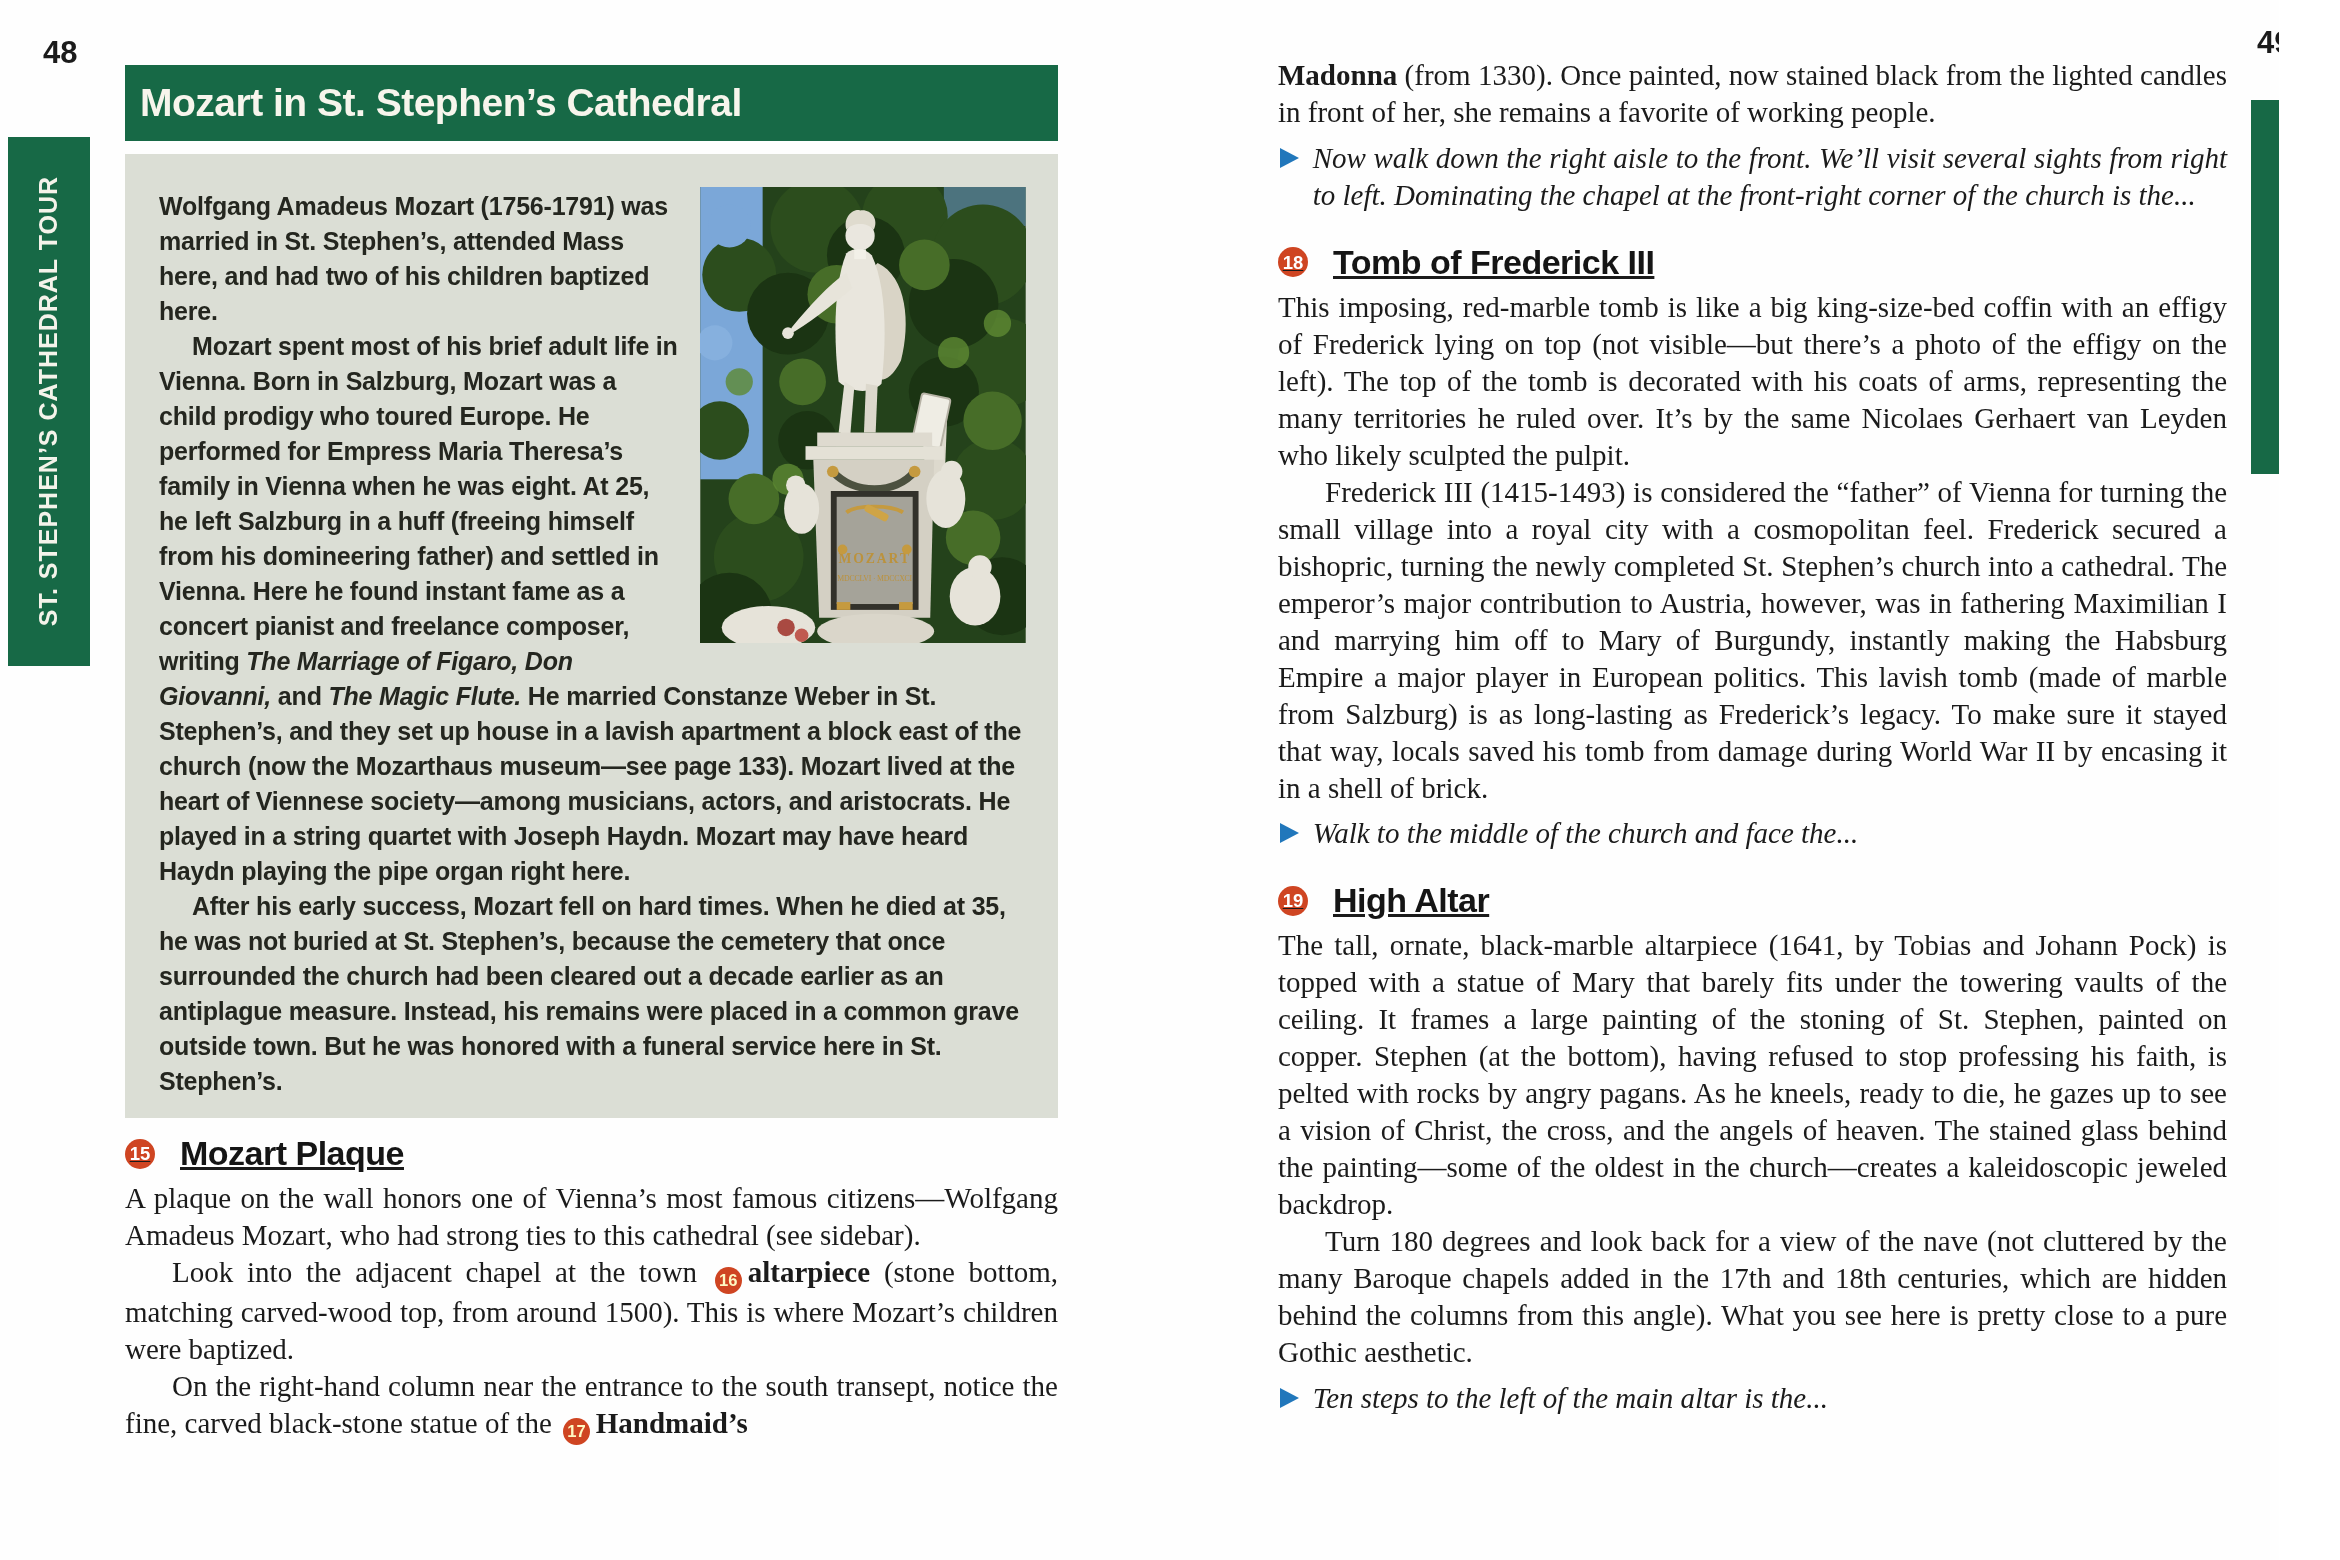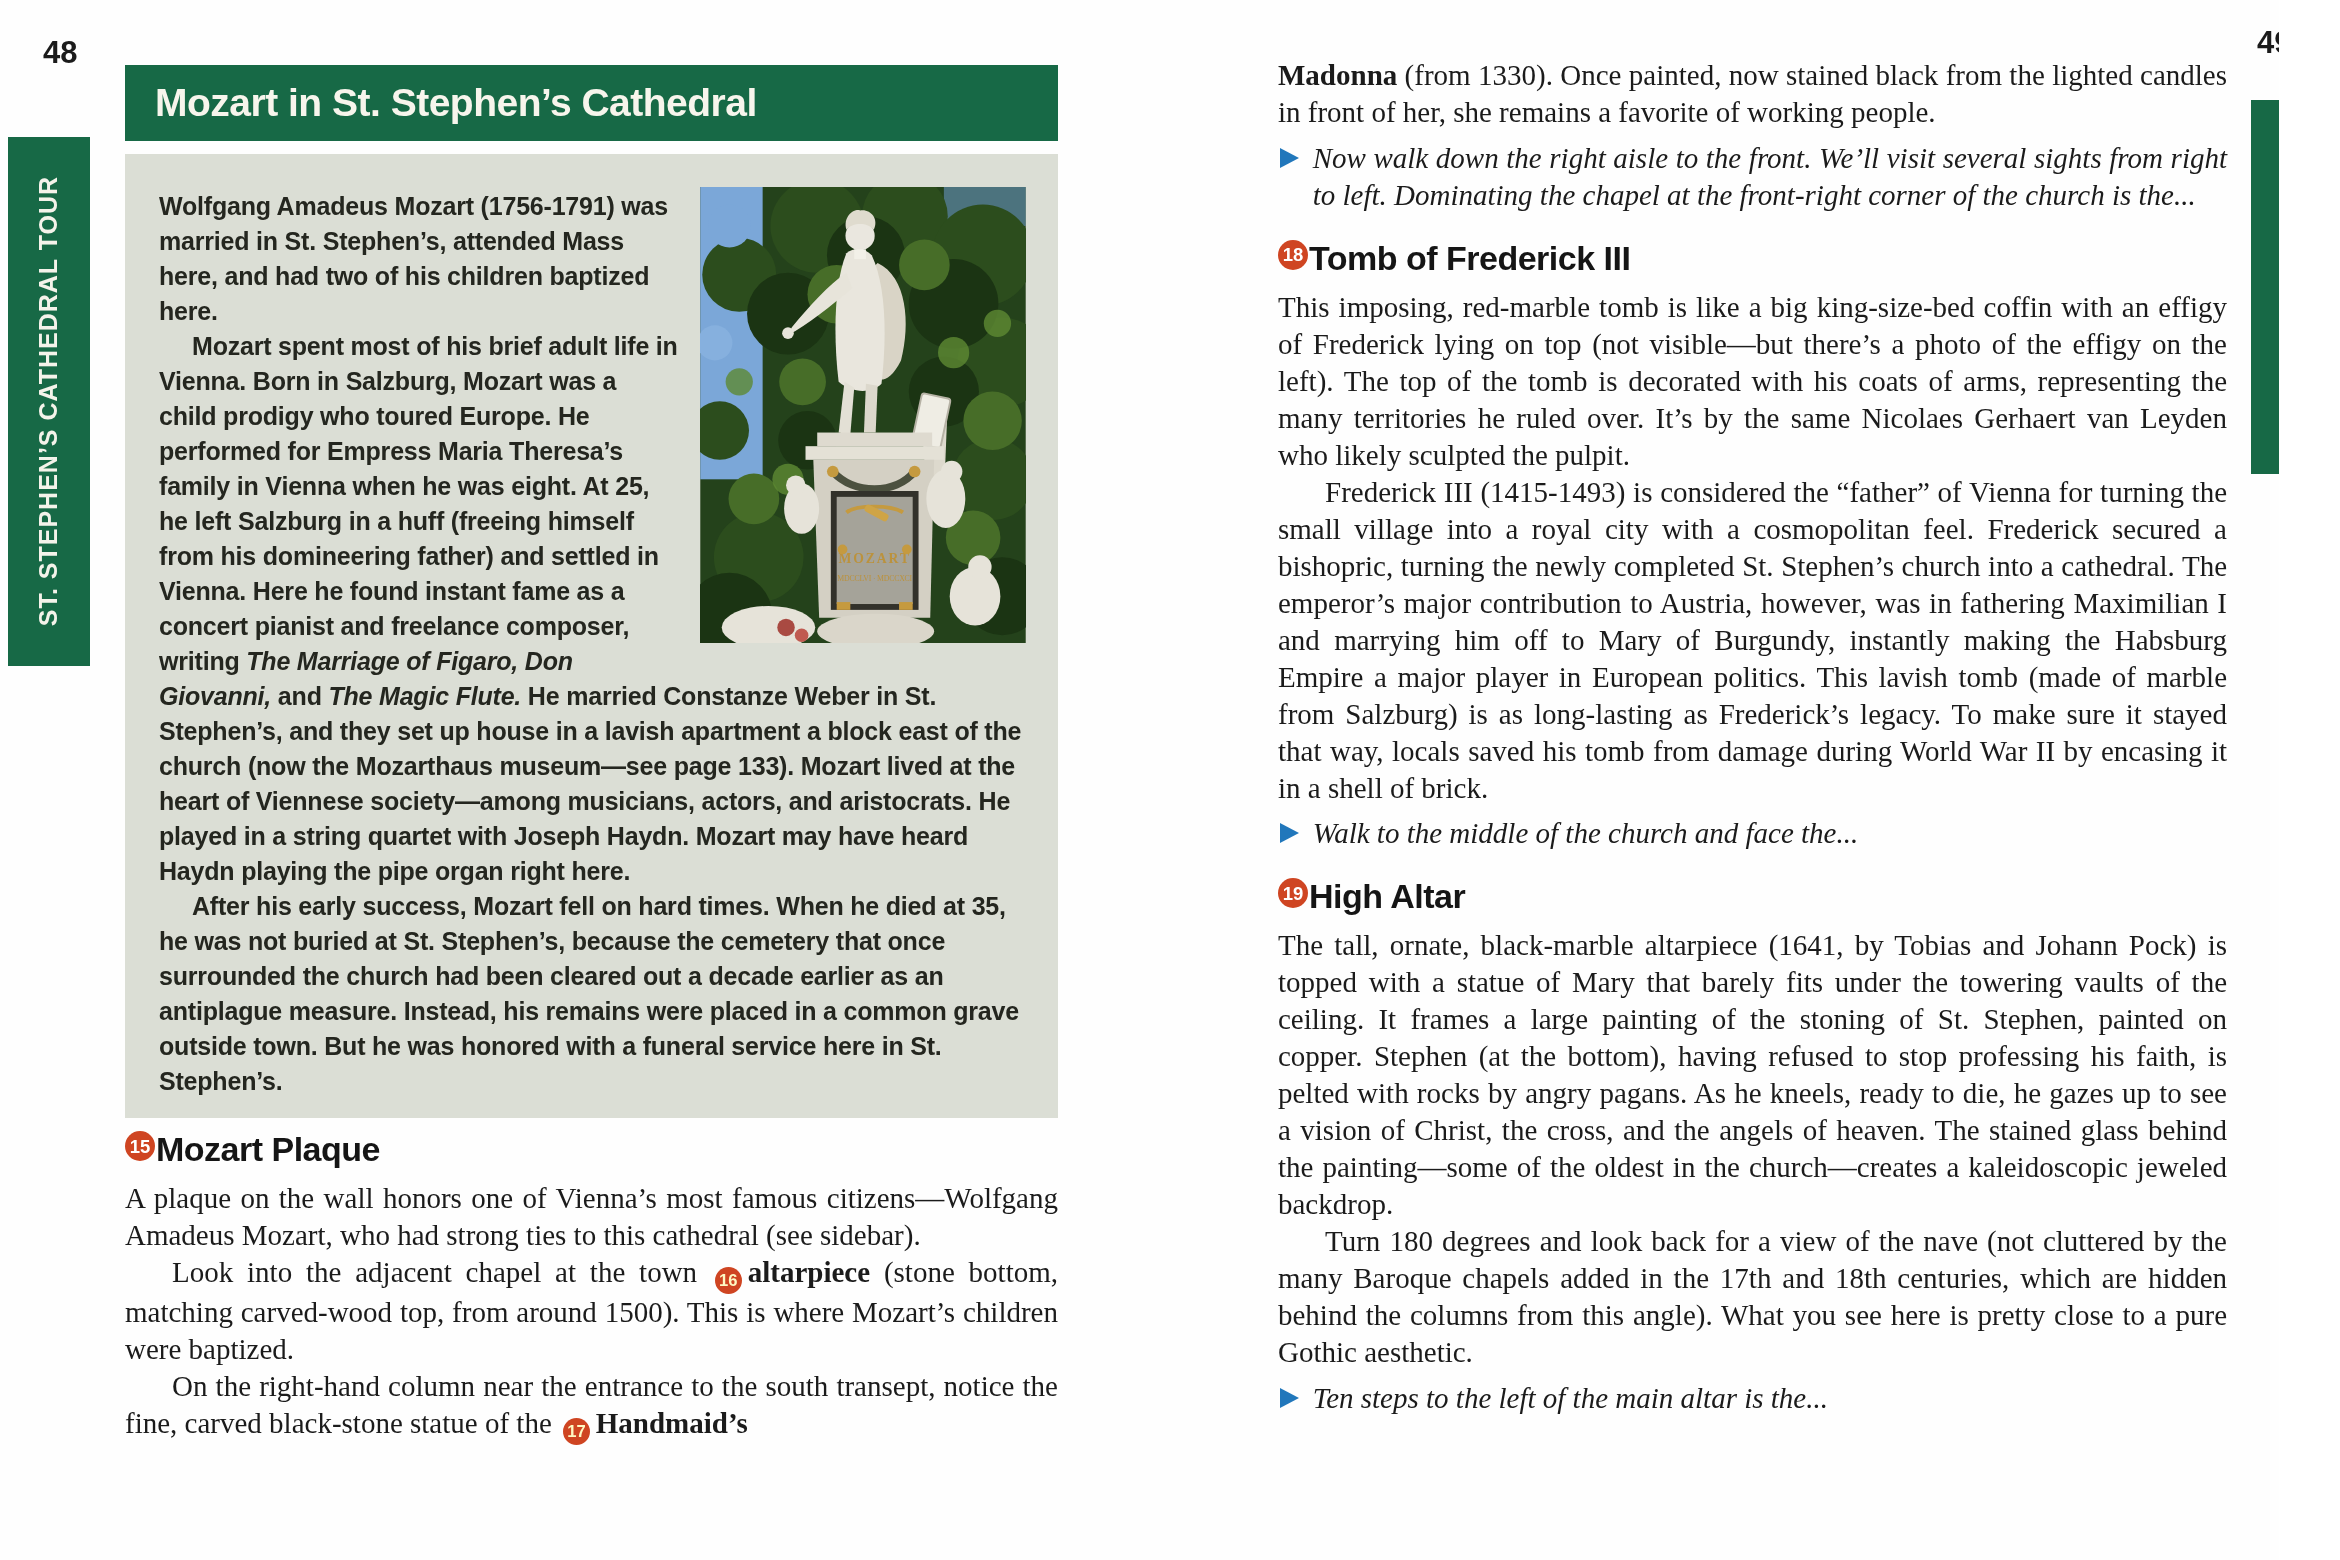--- a/index.html
+++ b/index.html
@@ -10,35 +10,35 @@
   .pagenum-left { left:43px; top:35px; }
   .pagenum-right { left:2257px; top:25px; }
 
   .tab { position:absolute; background:#176946; display:flex; align-items:center; justify-content:center; }
   .tab span { color:#f4f3ea; font-family:"Liberation Sans","DejaVu Sans",sans-serif; font-weight:bold; }
   .tab-left { left:7.8px; top:137px; width:82px; height:529px; }
   .tab-left span { writing-mode:vertical-rl; transform:rotate(180deg); font-size:25px; letter-spacing:1px; }
   .tab-right { left:2251px; top:100px; width:90px; height:374px; }
   .tab-right span { writing-mode:vertical-rl; font-size:19px; letter-spacing:0.5px; }
 
-  .titlebar { position:absolute; left:125px; top:65px; width:933px; height:76px; background:#176946; display:flex; align-items:center; padding-left:30px; box-sizing:border-box; }
+  .titlebar { position:absolute; left:125px; top:65px; width:933px; height:76px; background:#176946; display:flex; align-items:center; padding-left:15px; box-sizing:border-box; }
   .titlebar span { color:#f7f5ec; font-family:"Liberation Sans","DejaVu Sans",sans-serif; font-weight:bold; font-size:39px; letter-spacing:-0.5px; }
 
   .infobox { position:absolute; left:125px; top:154px; width:933px; height:964px; background:#dbded5; box-sizing:border-box; padding:35px 32px 0 34px; font-family:"Liberation Sans","DejaVu Sans",sans-serif; font-size:25px; line-height:35px; color:#24261f; letter-spacing:-0.2px; }
   .infobox p { margin:0; text-align:left;font-weight:bold; }
   .infobox .ind { text-indent:33px; }
   .photo { float:right; width:326px; height:456px; margin:-2px 0 15.6px 21.5px; }
 
   .bodycol { position:absolute; font-family:"Liberation Serif","DejaVu Serif",serif; font-size:29px; line-height:37px; color:#1b1b1b; text-align:justify; }
   .bodycol-left { left:125px; top:1131px; width:933px; }
   .bodycol-right { left:1278px; top:57px; width:949px; }
   .bp { margin:0; }
   .bp.ind { text-indent:47px; }
 
-  .sect-head { display:flex; align-items:flex-start; gap:1px; margin:0 0 3.9px 0; height:45px; }
+  .sect-head { display:flex; align-items:center; gap:25px; margin:0 0 3.9px 0; height:45px;text-decoration:underline; }
   .sect-title { font-family:"Liberation Sans","DejaVu Sans",sans-serif; font-weight:bold; font-size:34px; letter-spacing:-0.5px; color:#151515; }
   .badge-lg { flex:none; display:inline-flex; align-items:center; justify-content:center; width:30px; height:30px; border-radius:50%; background:#cf4522; color:#ffffff; font-family:"Liberation Sans","DejaVu Sans",sans-serif; font-weight:bold; font-size:18.5px; }
   .badge-sm { display:inline-block; width:27px; height:27px; line-height:27px; border-radius:50%; background:#cf4522; color:#fef9c3; font-family:"Liberation Sans","DejaVu Sans",sans-serif; font-weight:bold; font-size:16.6px; text-align:center; text-indent:0; vertical-align:-3.9px; margin:0 5.9px 0 3.9px; }
 
   .direction { display:flex; margin:8.8px 0 8.8px 2px; }
   .dir-arrow { flex:none; width:0; height:0; border-left:19.5px solid #2177bb; border-top:10.7px solid transparent; border-bottom:10.7px solid transparent; margin:7.8px 13.7px 0 0; }
   .dir-text { flex:1; font-style:italic; text-align:justify; }
   .section { margin-top:26px; }
 </style>
 </head>

